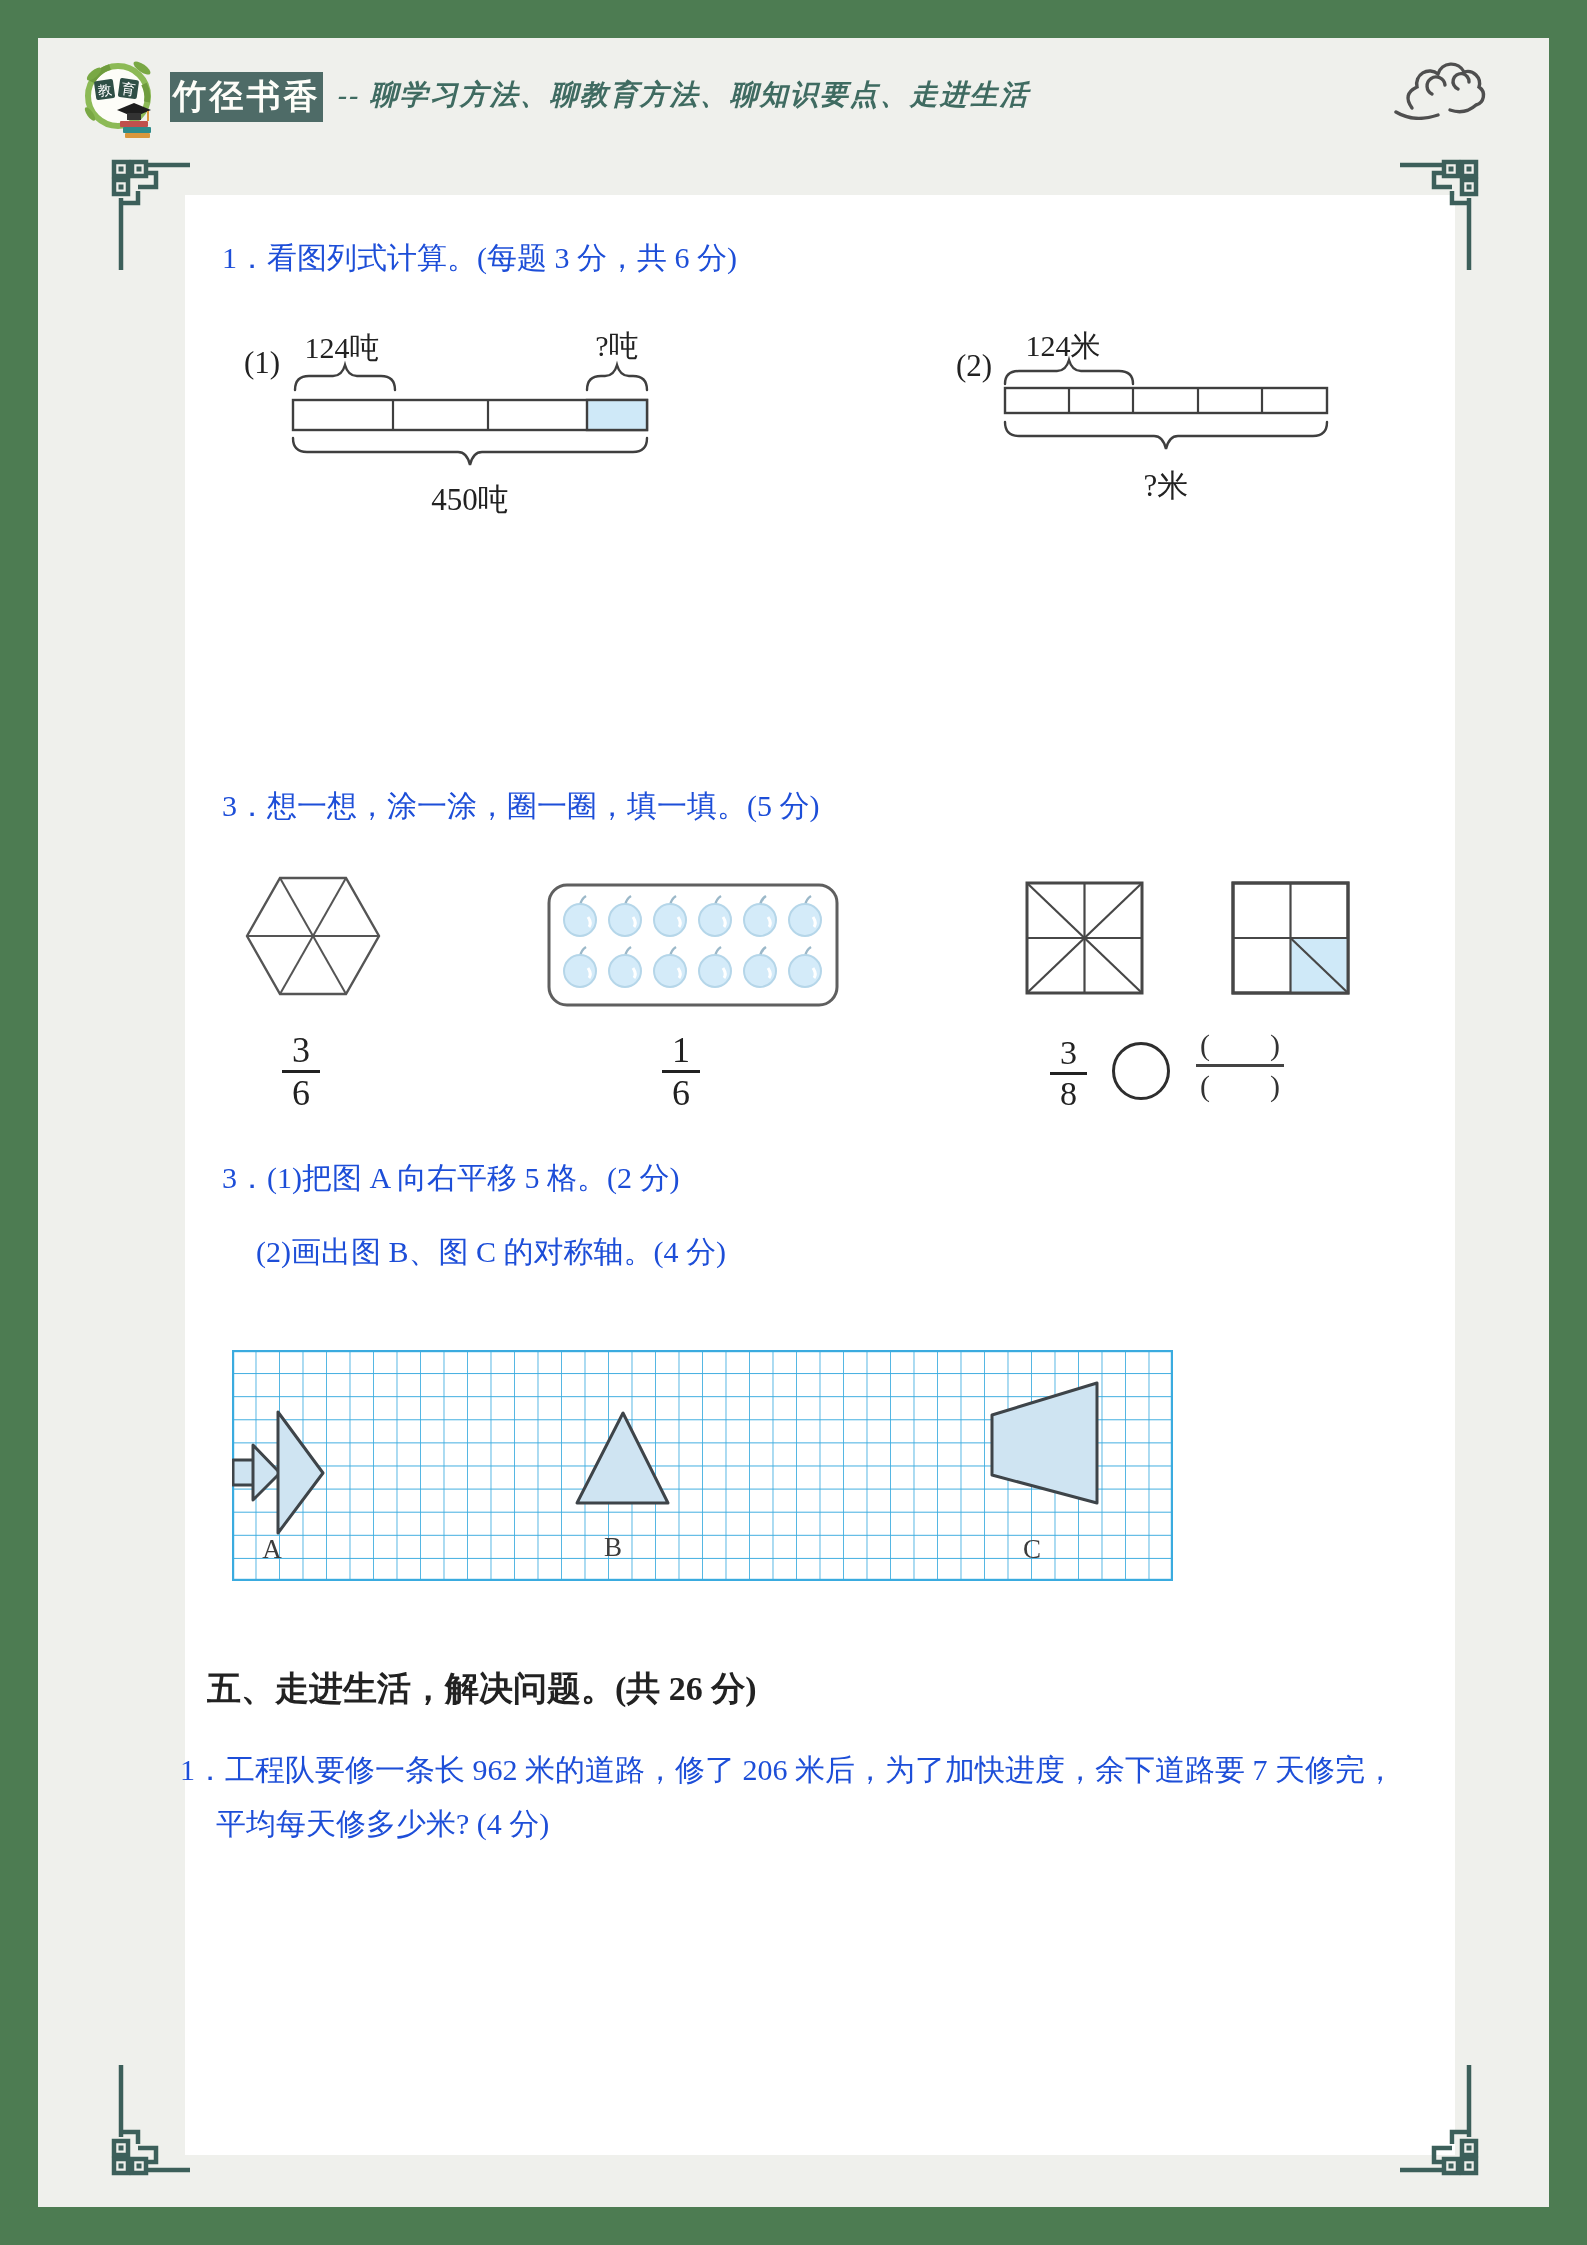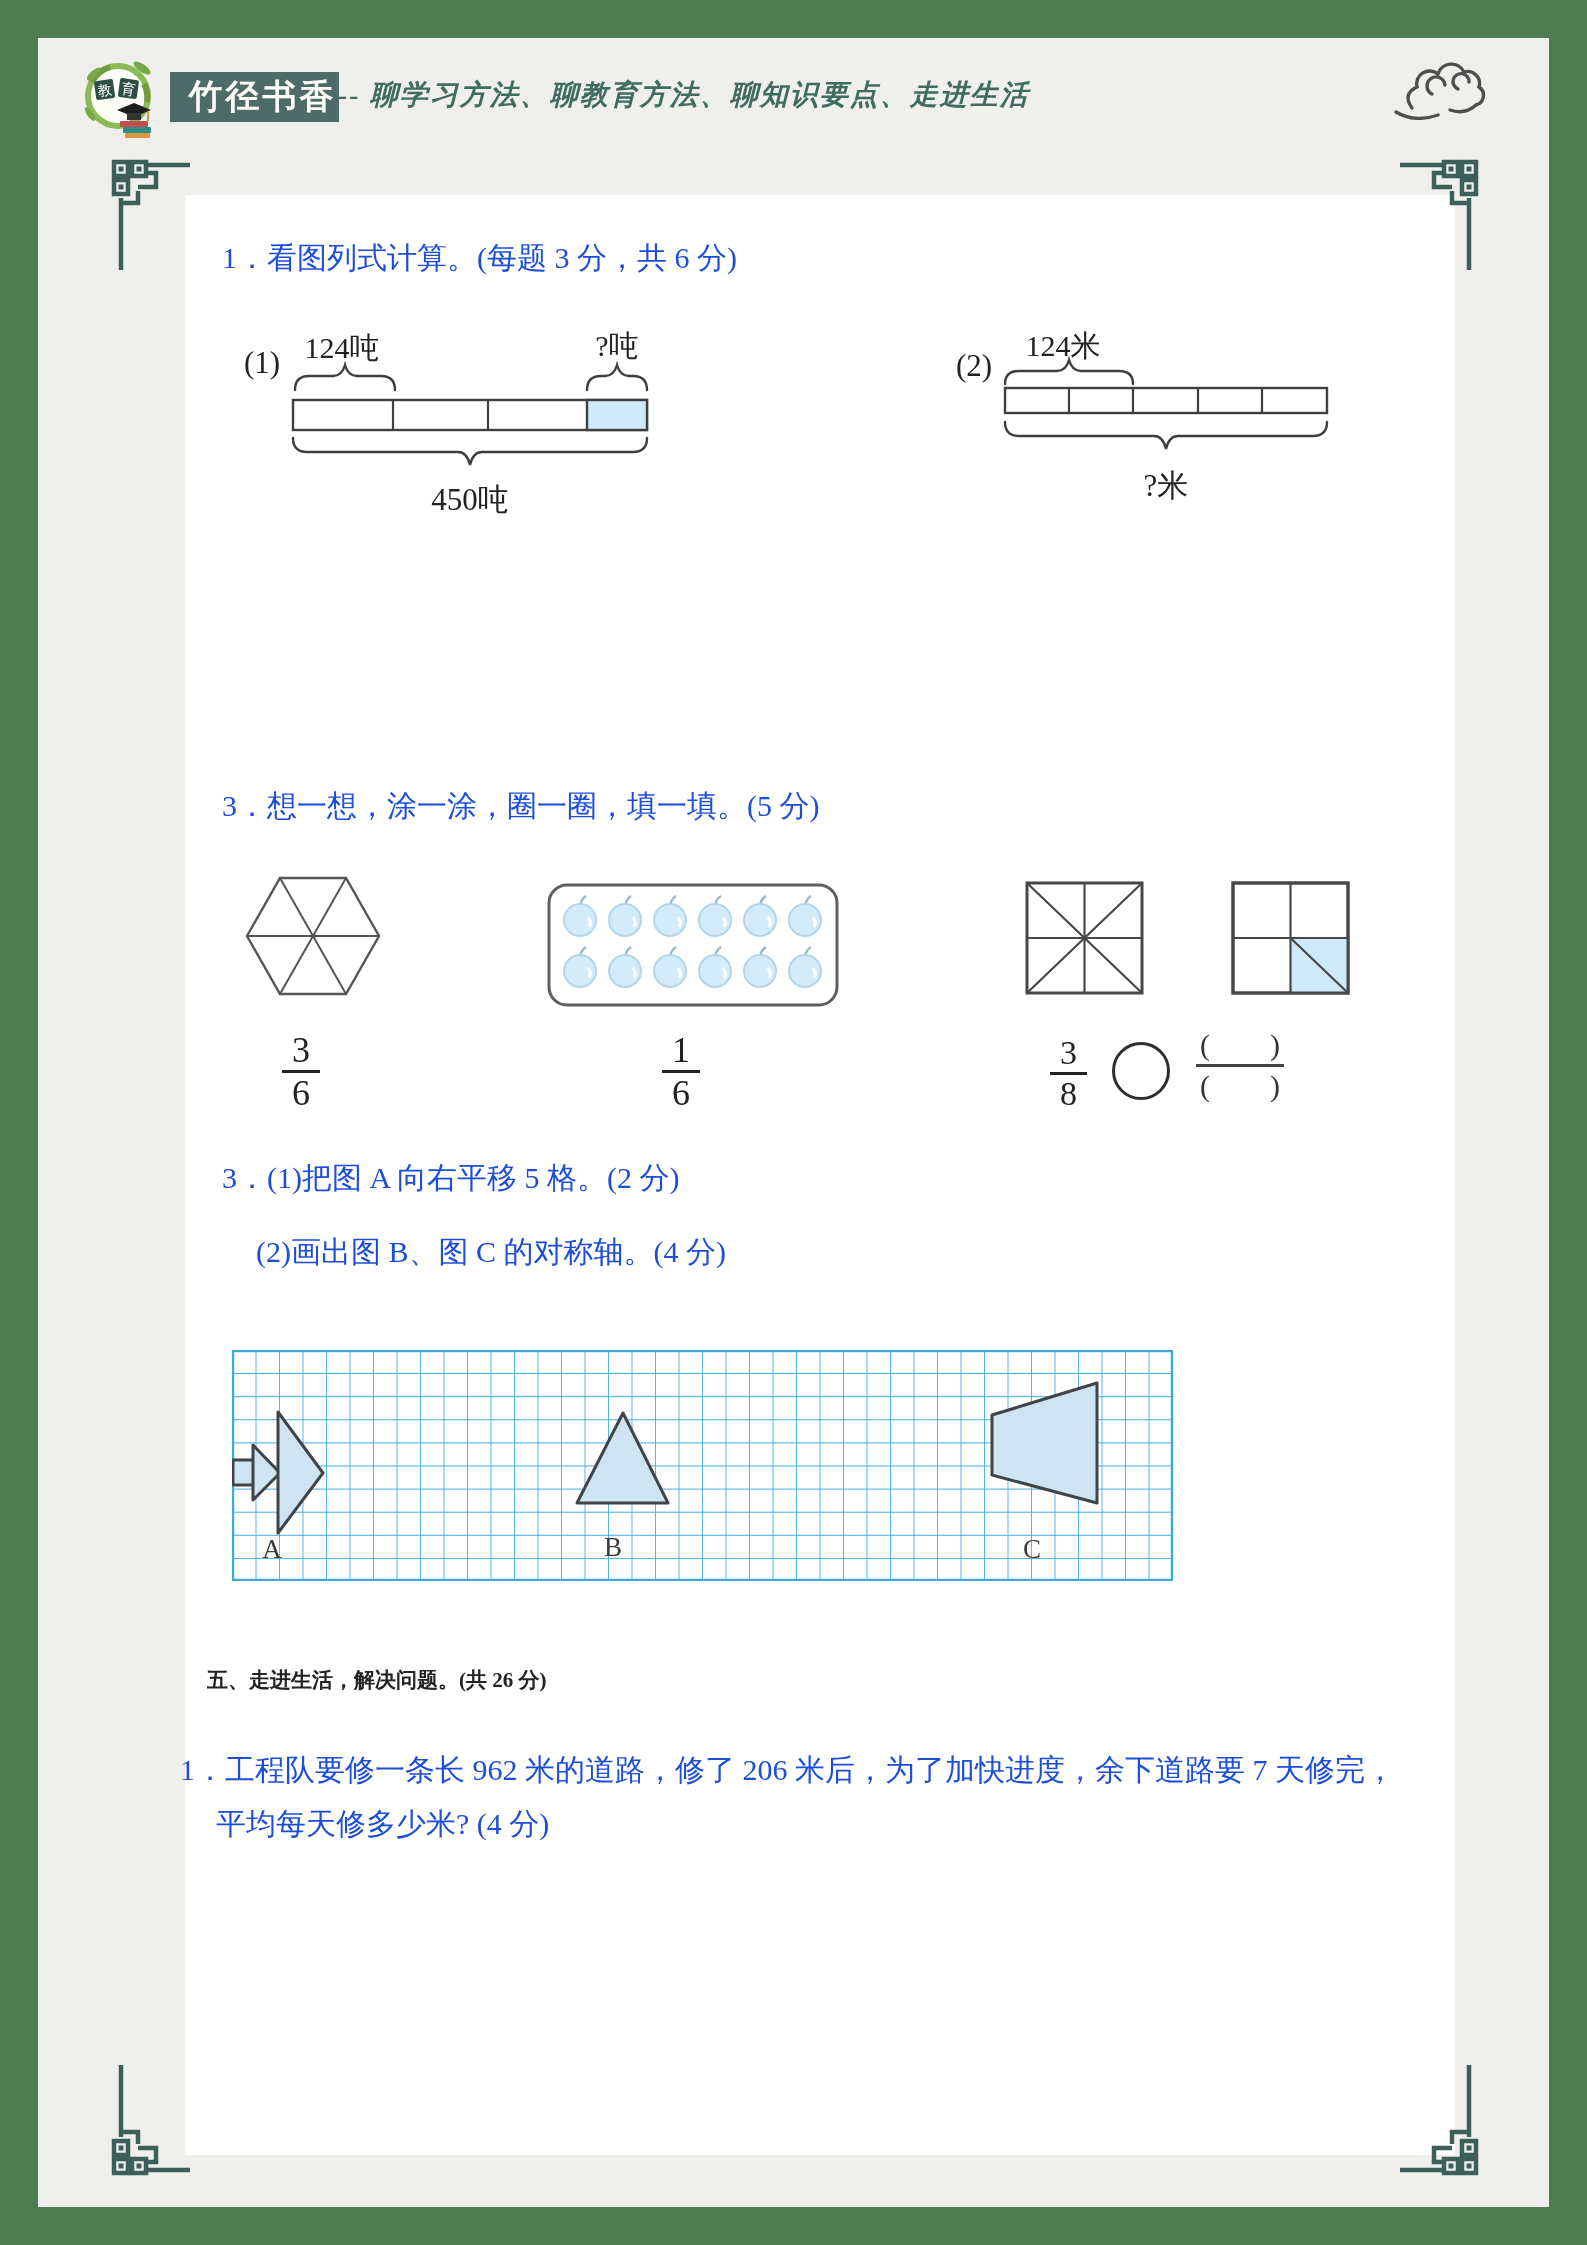--- a/index.html
+++ b/index.html
@@ -4,21 +4,21 @@
 <style>
   html,body{margin:0;padding:0;background:#888;}
   .canvas{position:relative;width:1587px;height:2245px;background:#eff0ec;overflow:hidden;
           font-family:"Liberation Serif","DejaVu Serif",serif;color:#2f2f2f;}
   .border-frame{position:absolute;inset:0;border:38px solid #4d7c52;pointer-events:none;z-index:40;}
   .page{position:absolute;left:185px;top:195px;width:1270px;height:1960px;background:#ffffff;z-index:1;}
 
   
   .logo{position:absolute;left:82px;top:58px;width:74px;height:82px;z-index:5;}
   .brand-box{position:absolute;left:170px;top:72px;width:153px;height:50px;background:#4e6b67;
-             display:flex;align-items:center;justify-content:center;z-index:5;padding-left:16px;}
+             display:flex;align-items:center;justify-content:center;z-index:5;}
   .brand-box span{color:#fdfdf8;font-size:34px;font-weight:bold;letter-spacing:3px;}
   .tagline{position:absolute;left:338px;top:76px;font-size:28px;font-weight:bold;letter-spacing:2px;
            color:#3f6b61;white-space:nowrap;z-index:5;font-style:italic;}
   .cloud{position:absolute;left:1390px;top:48px;width:112px;height:72px;z-index:5;}
 
   
   .corner{position:absolute;width:80px;height:115px;z-index:6;}
   .corner.tl{left:110px;top:158px;}
   .corner.tr{left:1400px;top:158px;transform:scaleX(-1);}
   .corner.bl{left:110px;top:2062px;transform:scaleY(-1);}
@@ -279,17 +279,17 @@
       <polygon points="21,95 21,150 48,123"></polygon>
       <polygon points="46,62 46,183 91,123"></polygon>
     </g>
     <polygon points="391,63 345,153 436,153" fill="#cfe4f2" stroke="#3e4449" stroke-width="3" stroke-linejoin="round"></polygon>
     <polygon points="760,65 865,33 865,153 760,125" fill="#cfe4f2" stroke="#3e4449" stroke-width="3" stroke-linejoin="round"></polygon>
     <text x="40" y="208" font-size="27" fill="#3c3c3c" text-anchor="middle">A</text>
     <text x="381" y="206" font-size="27" fill="#3c3c3c" text-anchor="middle">B</text>
     <text x="800" y="208" font-size="27" fill="#3c3c3c" text-anchor="middle">C</text>
   </svg>
 
-  <div class="t bold" style="left:207px;top:1666px;font-size:21px;color:#222;">五、走进生活，解决问题。(共 26 分)</div>
+  <div class="t bold" style="left:207px;top:1666px;font-size:34px;color:#222;">五、走进生活，解决问题。(共 26 分)</div>
   <div class="t" style="left:180px;top:1750px;">1．工程队要修一条长 962 米的道路，修了 206 米后，为了加快进度，余下道路要 7 天修完，</div>
   <div class="t" style="left:180px;top:1804px;margin-left:36px;">平均每天修多少米? (4 分)</div>
 
 </div>
 
 </body></html>

